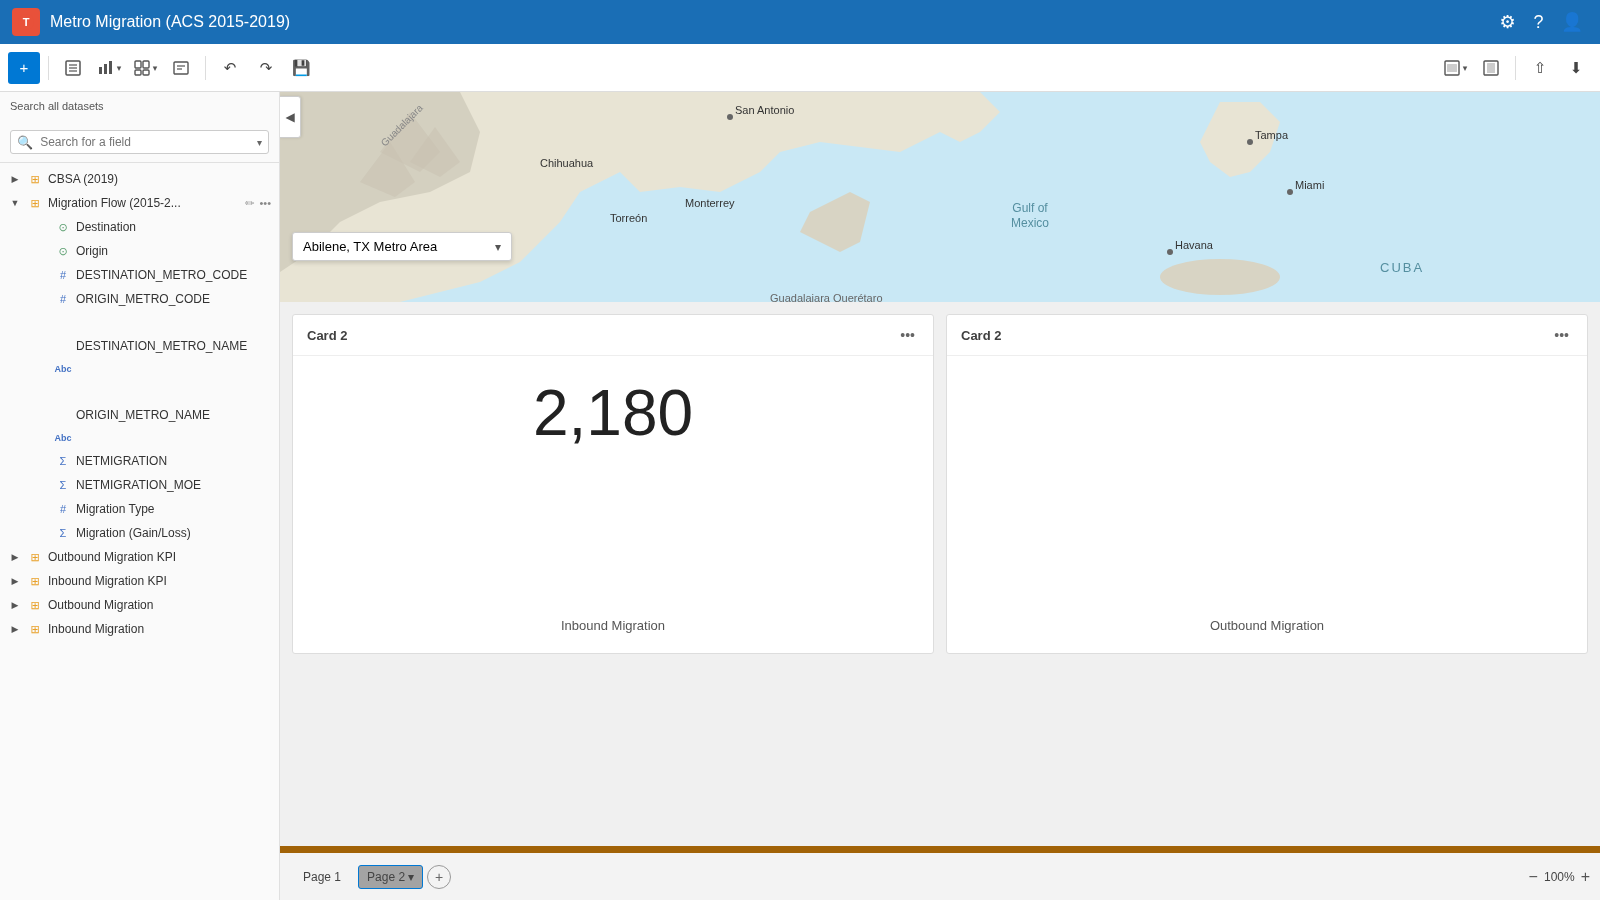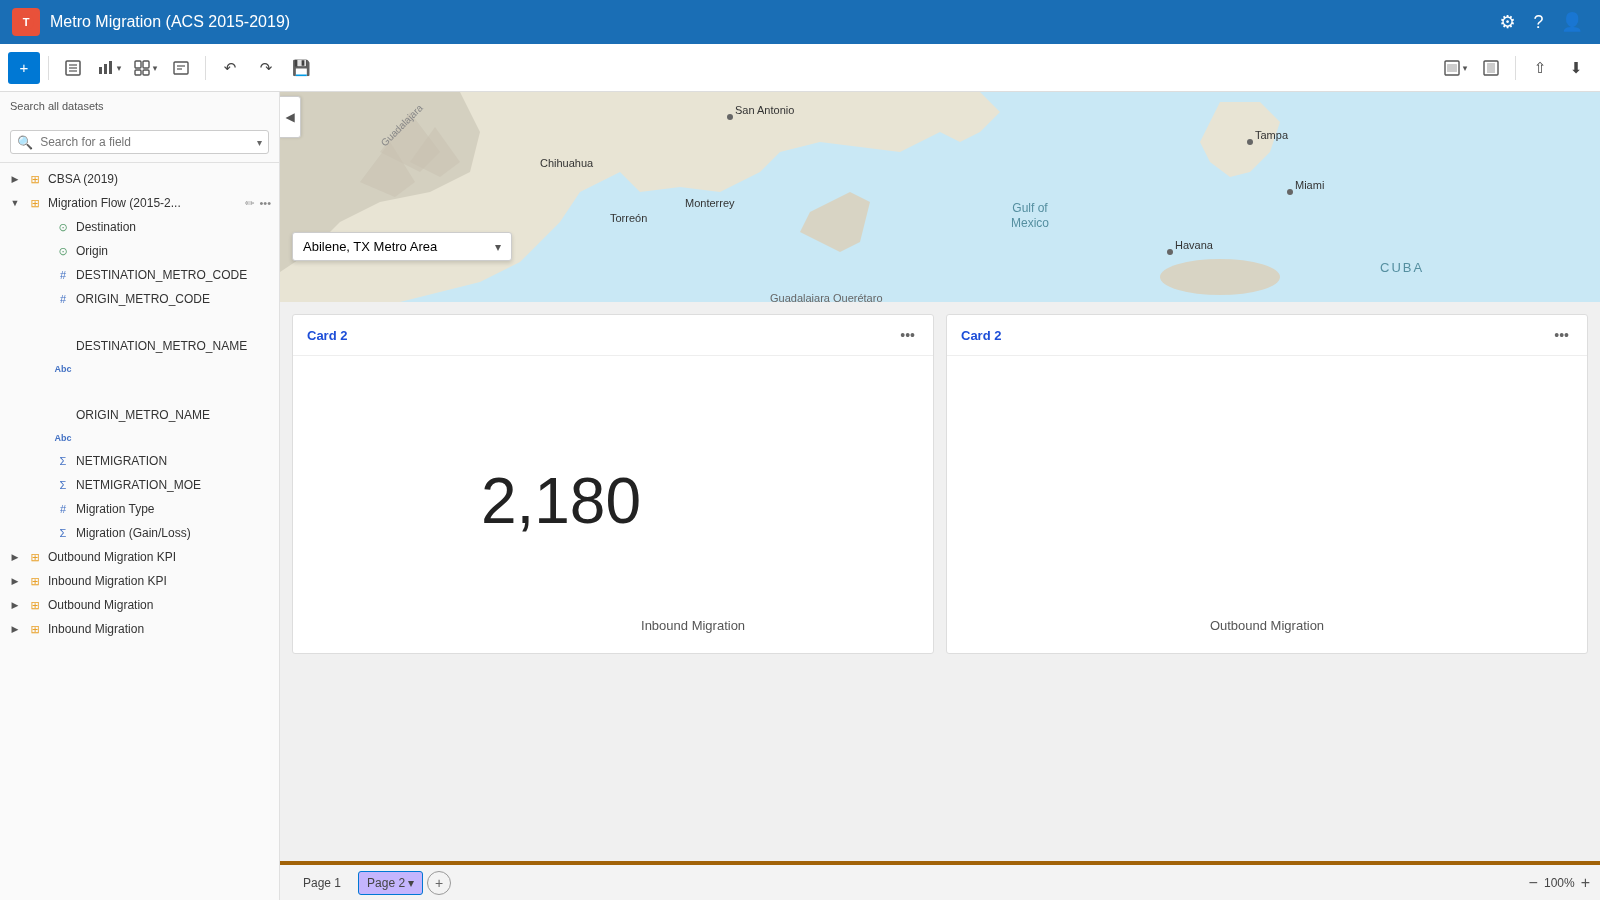--- a/index.html
+++ b/index.html
@@ -112,45 +112,45 @@
     }
     .card {
       background: white; border-radius: 3px; border: 1px solid #ddd;
       flex: 0 0 calc(50% - 6px); display: flex; flex-direction: column;
       min-height: 340px;
     }
     .card-header {
       display: flex; align-items: center; padding: 10px 14px;
       border-bottom: 1px solid #eee; gap: 8px;
     }
-    .card-title { font-size: 13px; font-weight: 600; color: #1d4ed8; flex: 1; }
+    .card-title { font-size: 13px; font-weight: 600; color: #404040; flex: 1; }
     .card-menu-btn { cursor: pointer; color: #666; font-size: 14px; padding: 2px 4px; }
     .card-body {
-      flex: 1; display: flex; flex-direction: row;
+      flex: 1; display: flex; flex-direction: column;
       align-items: center; justify-content: center;
       padding: 20px;
     }
     .card-value {
       font-size: 64px; font-weight: 300; color: #222; margin-bottom: 8px;
     }
     .card-label { font-size: 13px; color: #555; margin-top: auto; padding-top: 8px; }
 
     
     #bottom-bar {
-      height: 39px; background: #f3f3f3; border-top: 4px solid #a16207;
+      height: 54px; background: #f3f3f3; border-top: 7px solid #a16207;
       display: flex; align-items: center; padding: 0 10px; gap: 4px;
     }
     .page-tab {
       padding: 4px 12px; font-size: 12px; border: 1px solid transparent;
       border-radius: 3px; cursor: pointer; color: #444; background: transparent;
     }
     .page-tab-dropdown {
       display: flex; align-items: center; gap: 3px;
       padding: 4px 8px; font-size: 12px; cursor: pointer; color: #444;
-      background: #c4b5fd; border: 1px solid #0078d4; border-radius: 3px;
+      background: #a3a3a3; border: 1px solid #0078d4; border-radius: 3px;
     }
     .add-page-btn {
       width: 24px; height: 24px; border-radius: 50%; border: 1px solid #999;
       display: flex; align-items: center; justify-content: center; cursor: pointer;
       color: #666; font-size: 14px; background: transparent;
     }
     .zoom-area {
       margin-left: auto; display: flex; align-items: center; gap: 6px; font-size: 12px; color: #444;
     }
     .zoom-btn { cursor: pointer; font-size: 16px; color: #555; }

